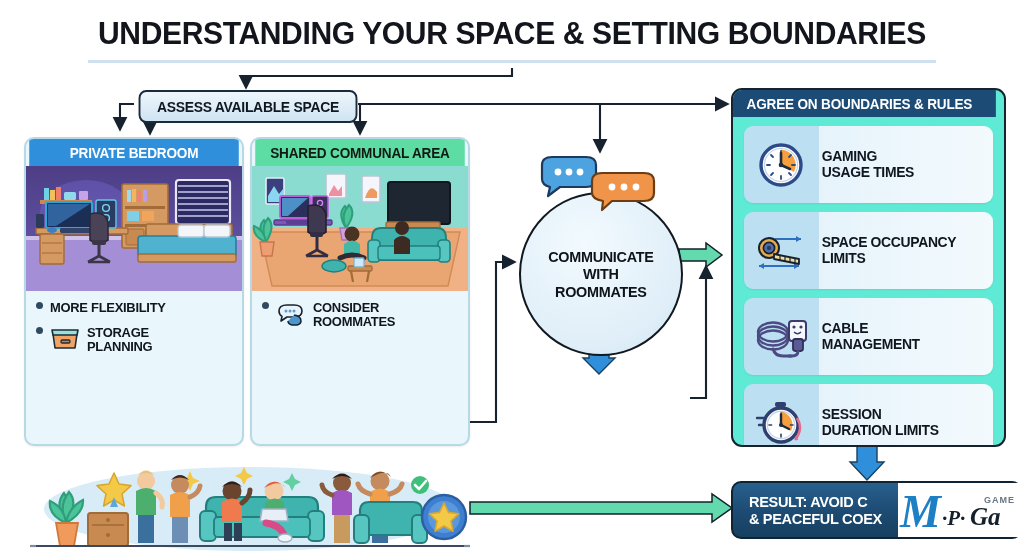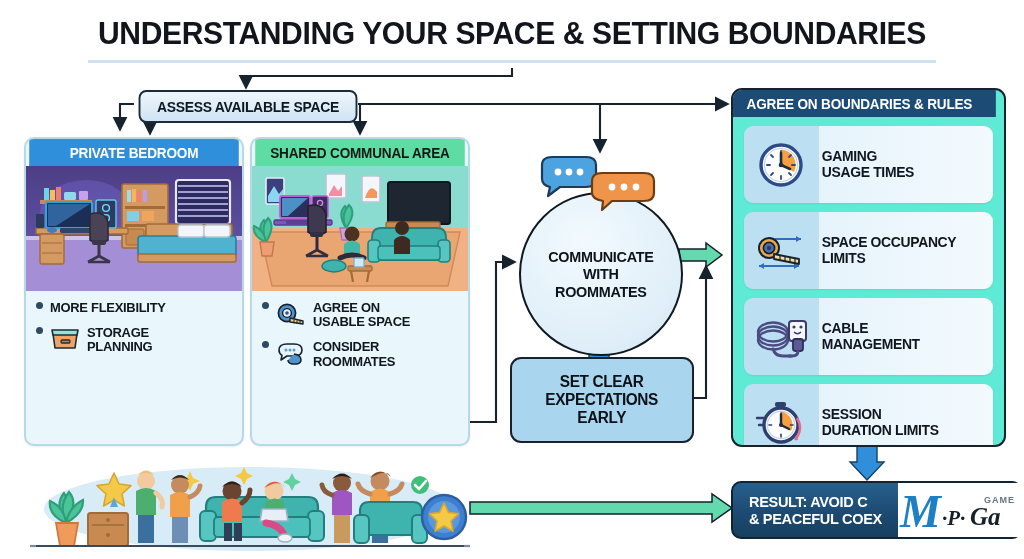--- a/index.html
+++ b/index.html
@@ -342,37 +342,20 @@
         <rect x="96" y="100" width="24" height="5" rx="1.4" fill="#c98a52" stroke="#a16c38" stroke-width="1.3"></rect>
         <path d="M99,105 L101,116 M117,105 L115,116" stroke="#a16c38" stroke-width="2.2"></path>
         <rect x="102" y="92" width="10" height="9" rx="1.4" fill="#cfe9f6" stroke="#7fb4cf" stroke-width="1.3"></rect>
       </svg>
     </div>
     <div class="bullets">
       <div class="blt">
         <span class="dot"></span>
         <span class="blt-ico">
           <svg viewBox="0 0 30 24" width="30" height="24">
-            <circle cx="11" cy="11" r="8.6" fill="#4e94cf" stroke="#16222e" stroke-width="1.7"></circle>
-            <circle cx="11" cy="11" r="4.4" fill="#e8eef5" stroke="#16222e" stroke-width="1.4"></circle>
-            <circle cx="11" cy="11" r="1.8" fill="#3f4f8c"></circle>
-            <path d="M14,16 L27,19 L27,22 L14,20 z" fill="#f2d08a" stroke="#16222e" stroke-width="1.4" stroke-linejoin="round"></path>
-            <g stroke="#16222e" stroke-width="1">
-                <line x1="18" y1="18" x2="18" y2="21"></line>
-                <line x1="21" y1="18.5" x2="21" y2="21.4"></line>
-                <line x1="24" y1="19" x2="24" y2="21.8"></line>
-              </g>
-          </svg>
-        </span>
-        <span class="blt-txt">AGREE ON<br>USABLE SPACE</span>
-      </div>
-      <div class="blt">
-        <span class="dot"></span>
-        <span class="blt-ico">
-          <svg viewBox="0 0 30 24" width="30" height="24">
             <path d="M3,9 q0,-6 8,-6 l7,0 q8,0 8,6 q0,6 -8,6 l-7,0 l-6,4 l1,-4.6 q-3,-1.8 -3,-5.4z" fill="#e8f3fa" stroke="#16222e" stroke-width="1.6" stroke-linejoin="round"></path>
             <g fill="#5b9dd4">
                 <circle cx="10" cy="9" r="1.5"></circle>
                 <circle cx="14" cy="9" r="1.5"></circle>
                 <circle cx="18" cy="9" r="1.5"></circle>
               </g>
             <path d="M18,13 q7,1 7,6 q0,3 -4,4 l-5,0 q-4,-1 -4,-4" fill="#4e94cf" stroke="#16222e" stroke-width="1.5" stroke-linejoin="round"></path>
           </svg>
         </span>
         <span class="blt-txt">CONSIDER<br>ROOMMATES</span>
@@ -393,23 +376,20 @@
         </g>
       <path d="M56,26 q0,-8 10,-8 l42,0 q10,0 10,8 l0,12 q0,8 -10,8 l-32,0 l-10,9 l1,-9 q-11,-2 -11,-8z" fill="#ef9448" stroke="#6b3d14" stroke-width="2.2" stroke-linejoin="round"></path>
       <g fill="#ffffff">
           <circle cx="76" cy="32" r="3.4"></circle>
           <circle cx="88" cy="32" r="3.4"></circle>
           <circle cx="100" cy="32" r="3.4"></circle>
         </g>
     </svg>
   </div>
 
-  <div class="setclear">
-    <span>SET CLEAR<br>EXPECTATIONS<br>EARLY</span>
-  </div>
 
   <div class="rules">
     <div class="rules-head">AGREE ON BOUNDARIES &amp; RULES</div>
 
     <div class="rule-row">
       <span class="rule-ico">
         <svg viewBox="0 0 50 50" width="50" height="50">
           <circle cx="25" cy="25" r="20" fill="#f7fbff" stroke="#2b4a87" stroke-width="3.4"></circle>
           <circle cx="25" cy="25" r="16.5" fill="#ffffff" stroke="#c3d4e6" stroke-width="1.2"></circle>
           <path d="M25,25 L25,9.5 A15.5,15.5 0 0,1 38,32 z" fill="#f59a35" opacity=".95"></path>

